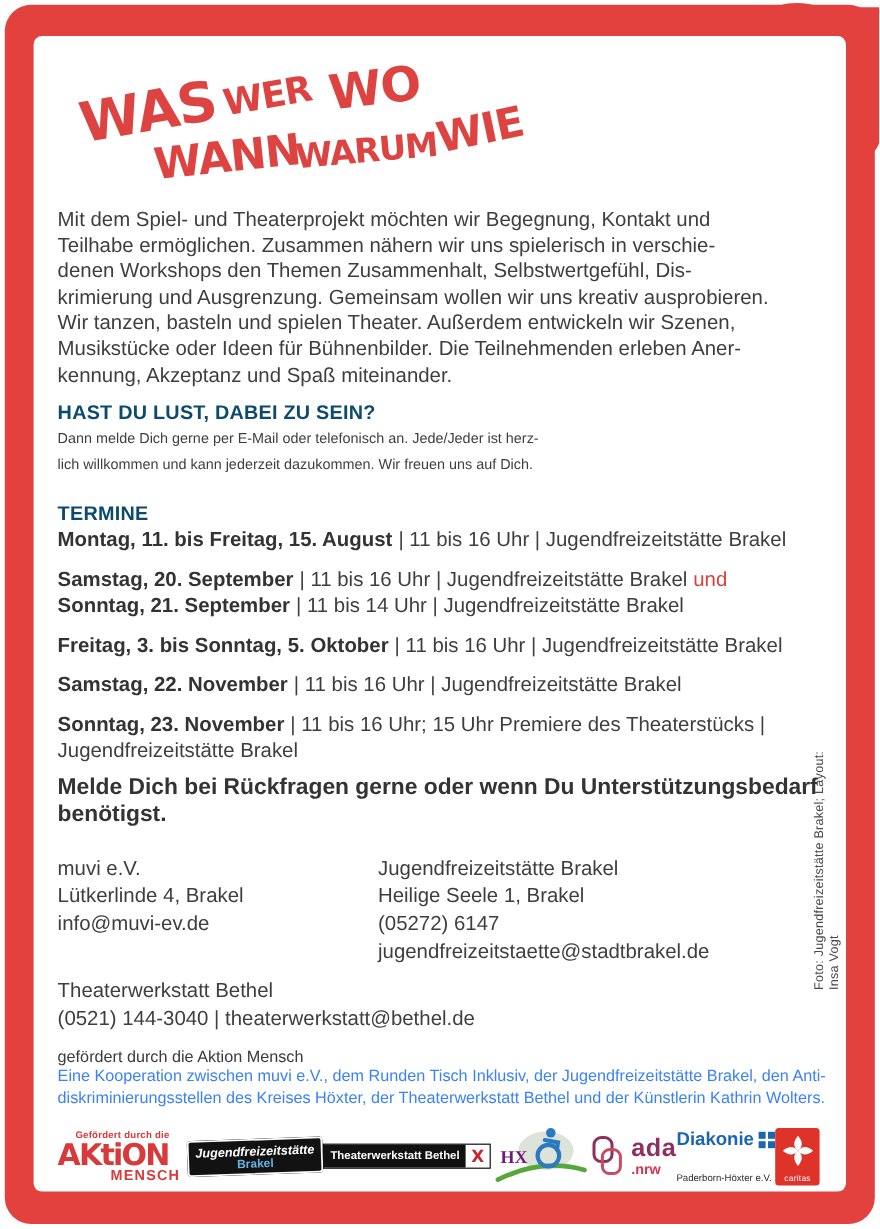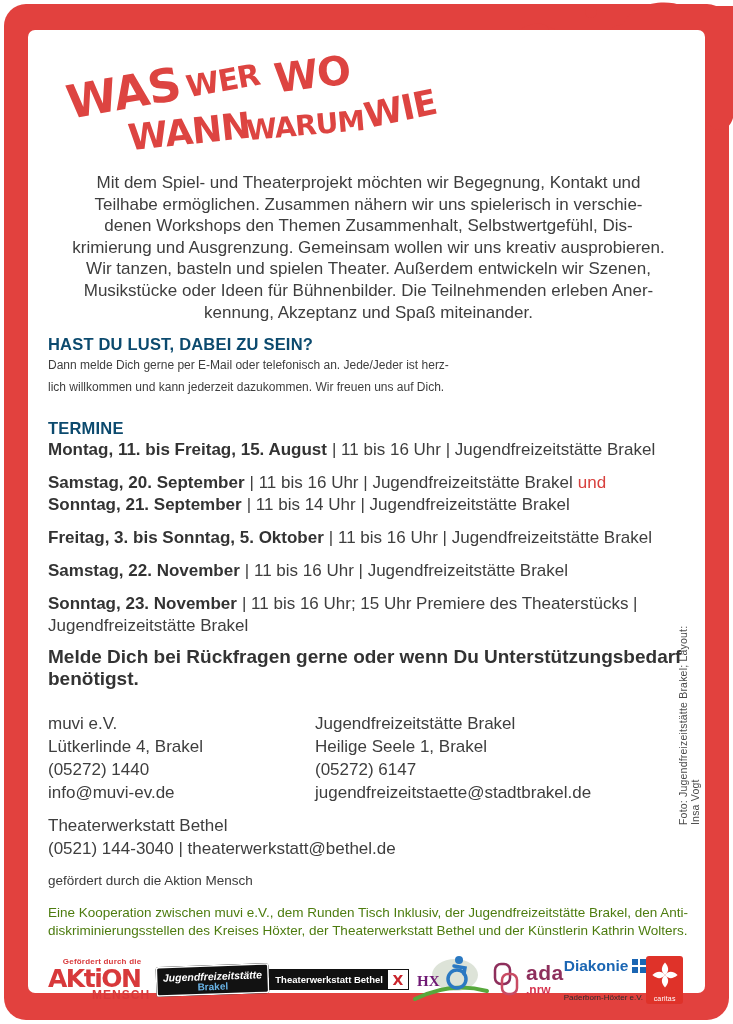--- a/index.html
+++ b/index.html
@@ -14,40 +14,40 @@
   .hw { position:absolute; color:#DD4441; font-family:"DejaVu Sans", sans-serif; font-weight:bold; letter-spacing:-1px; line-height:1; white-space:nowrap; }
   .hw-was   { left:18px;  top:26px; font-size:46px; transform:rotate(-10deg); }
   .hw-wer   { left:138px; top:22px; font-size:30px; transform:rotate(-10deg); }
   .hw-wo    { left:226px; top:10px; font-size:40px; transform:rotate(-7deg); }
   .hw-wann  { left:80px;  top:70px; font-size:36px; transform:rotate(-6deg); }
   .hw-warum { left:198px; top:68px; font-size:28px; transform:rotate(-5deg); }
   .hw-wie   { left:316px; top:48px; font-size:35px; transform:rotate(-12deg); }
   .splat { position:absolute; top:0; right:0; width:260px; height:220px; pointer-events:none; }
 
   
-  .body-text { color:#3E3E3E; font-size:17px; line-height:21.6px;text-align:center; }
+  .body-text { color:#3E3E3E; font-size:17px; line-height:21.6px; }
   .intro { margin-top:16px; }
   .red-heading { margin-top:10px; color:#0c4a6e; font-size:16.5px; font-weight:bold; line-height:22px; letter-spacing:0.2px; }
   .invite-lines { font-size:12px; line-height:21.6px; color:#3E3E3E; }
   .termine-list { width:643px; }
   .t-item { font-size:17px; line-height:22px; color:#3E3E3E; }
   .t-item.gap { margin-top:11px; }
   .t-date { font-weight:bold; color:#333; }
   .t-rest { margin-left:5px; }
   .t-red { margin-left:5px; color:#D8403D; }
   .support-note { margin-top:9px; font-weight:bold; color:#333; font-size:19px; line-height:21.6px; }
 
   
   .contacts { display:flex; margin-top:22px; }
   .contact-col { font-size:17px; line-height:23px; color:#3E3E3E; }
   .contact-col.left { width:267px; }
   .bethel { margin-top:10px; font-size:17px; line-height:23px; color:#3E3E3E; }
 
   .funding-note { margin-top:13px; font-size:13.5px; color:#3A3A3A; }
-  .cooperation { margin-top:16px; font-size:13.5px; line-height:18px; color:#4d7c0f; }
+  .cooperation { margin-top:0; font-size:13.5px; line-height:18px; color:#3b82f6; }
 
   
   .credit-vertical { position:absolute; top:605px; right:32px; height:220px;
     writing-mode:vertical-rl; transform:rotate(180deg);
     font-size:10.5px; color:#4A4A4A; letter-spacing:0.2px; }
 
   
   .logos { margin-top:10px; height:60px; display:flex; align-items:center; justify-content:space-between; padding-right:6px; }
   .logo-am { width:112px; color:#D8393B; }
   .am-tag { font-size:8px; font-weight:bold; text-align:center; letter-spacing:0.2px; }
@@ -144,21 +144,20 @@
 
     <div class="support-note">
       <div>Melde Dich bei Rückfragen gerne oder wenn Du Unterstützungsbedarf</div>
       <div>benötigst.</div>
     </div>
 
     <div class="contacts">
       <div class="contact-col left">
         <div>muvi e.V.</div>
         <div>Lütkerlinde 4, Brakel</div>
-        <div>(05272) 1440</div>
         <div>info@muvi-ev.de</div>
       </div>
       <div class="contact-col">
         <div>Jugendfreizeitstätte Brakel</div>
         <div>Heilige Seele 1, Brakel</div>
         <div>(05272) 6147</div>
         <div>jugendfreizeitstaette@stadtbrakel.de</div>
       </div>
     </div>
 

